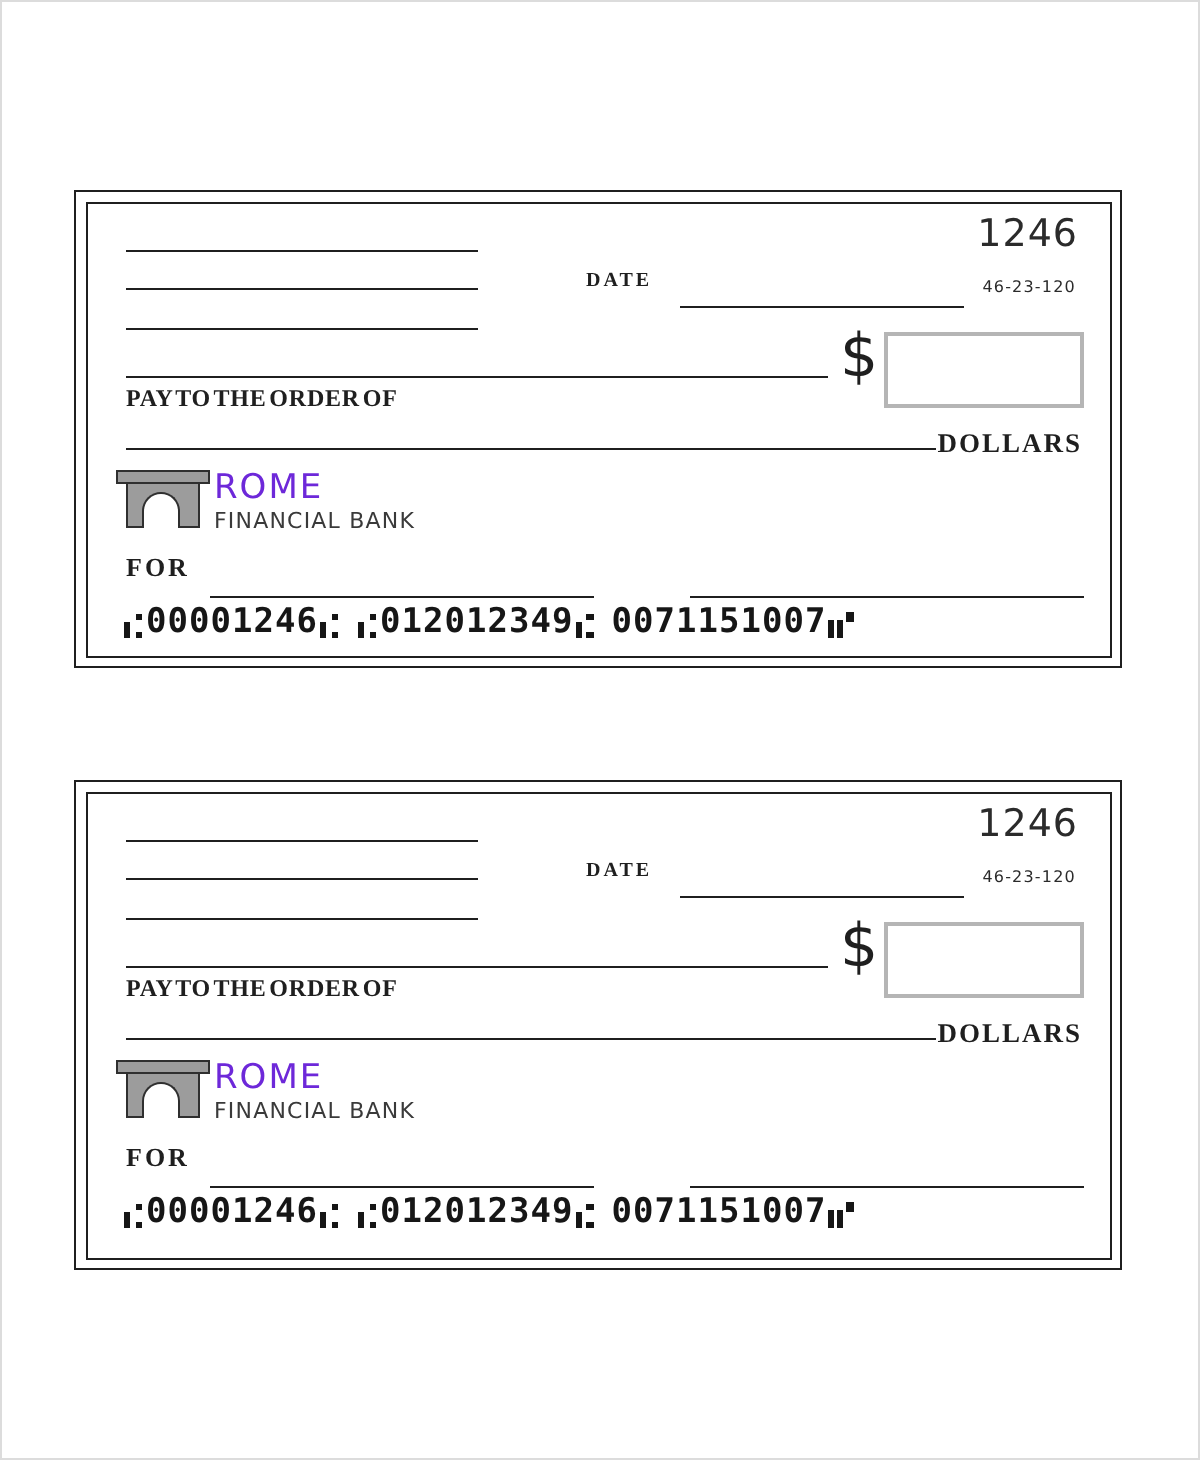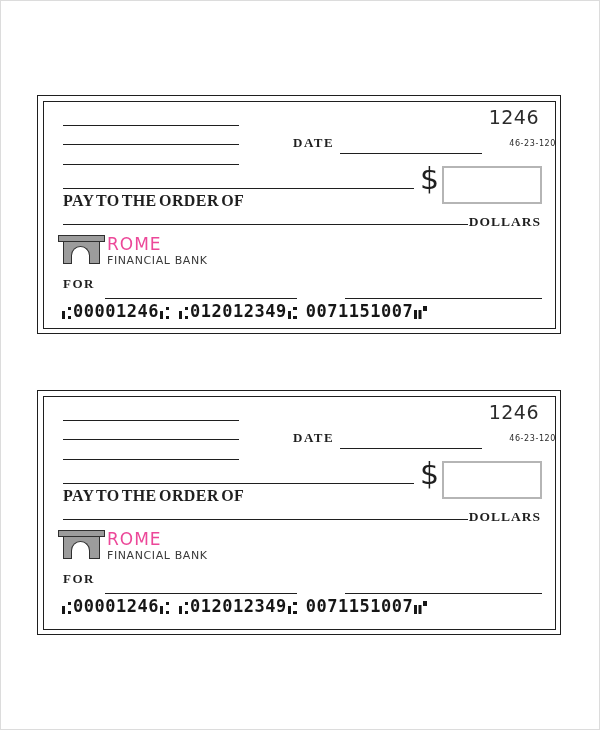--- a/index.html
+++ b/index.html
@@ -22,46 +22,46 @@
   .stub-1 { top:28.5px; } .stub-2 { top:48px; } .stub-3 { top:67.5px; }
   .date-line   { left:302px; top:56.5px; width:142px; }
   .payee-line  { left:25px;  top:92px;   width:351px; }
   .dollars-line{ left:25px;  top:127.5px;width:405px; }
   .for-line-1  { left:67px;  top:201.5px;width:192px; }
   .for-line-2  { left:307px; top:201.5px;width:197px; }
 
   .serif { font-family:"Liberation Serif", serif; font-weight:700; color:#1f1f1f; }
   .check-number { position:absolute; right:21px; top:12px; font-size:19px;
                   letter-spacing:0.5px; color:#2b2b2b; line-height:1; }
-  .date-label   { position:absolute; left:255px; top:40px; font-size:13px;
+  .date-label   { position:absolute; left:255px; top:40px; font-size:10px;
                   letter-spacing:1.5px; line-height:1; }
-  .fraction     { position:absolute; right:4px; top:43.5px; font-size:8px;
+  .fraction     { position:absolute; right:22px; top:43.5px; font-size:8px;
                   letter-spacing:0.6px; color:#2b2b2b; line-height:1; }
-  .payto-label  { position:absolute; left:25px; top:96.5px; font-size:16px;
+  .payto-label  { position:absolute; left:25px; top:96.5px; font-size:12px;
                   letter-spacing:0.4px; word-spacing:-2px; line-height:1; }
   .dollar-sign  { position:absolute; left:382px; top:68px; font-size:30px;
                   color:#1f1f1f; line-height:1; }
   .amount-box   { position:absolute; left:404px; top:70px; width:100px; height:38px;
                   border:2px solid #b5b5b5; background:#fff; }
   .dollars-label{ position:absolute; right:19px; top:119px; font-size:13.5px;
                   letter-spacing:1px; line-height:1; }
   .for-label    { position:absolute; left:25px; top:181px; font-size:13px;
                   letter-spacing:1.5px; line-height:1; }
   .field-value  { position:absolute; font-size:12px; color:#1f1f1f; }
 
   
   .logo-cap  { position:absolute; left:20px; top:139px; width:47px; height:7px;
                background:#9c9c9c; border:1.5px solid #2f2f2f; }
   .logo-body { position:absolute; left:25px; top:145px; width:37px; height:23px;
                background:#9c9c9c; border:1.5px solid #2f2f2f; }
   .logo-arch { position:absolute; left:7px; top:4px; width:19px; height:18px;
                background:#ffffff; border:1.5px solid #2f2f2f; border-bottom:none;
                border-radius:9.5px 9.5px 0 0; }
   .bank-name     { position:absolute; left:69px; top:140px; font-size:17px;
-                   letter-spacing:1px; color:#ec4899; line-height:1; }
+                   letter-spacing:1px; color:#6d28d9; line-height:1; }
   .bank-subtitle { position:absolute; left:69px; top:158.5px; font-size:11px;
                    letter-spacing:0.6px; color:#3a3a3a; line-height:1;text-align:right; }
 
   
   .micr { position:absolute; left:23px; top:206px; height:17px;
           display:flex; align-items:flex-end; color:#161616; }
   .micr-ch { font-family:"DejaVu Sans Mono", monospace; font-weight:700;
              font-size:17px; line-height:15px; letter-spacing:0.5px; }
   .micr-space { display:inline-block; width:7px; }
   .micr-sym { position:relative; display:inline-block; height:13px; }

